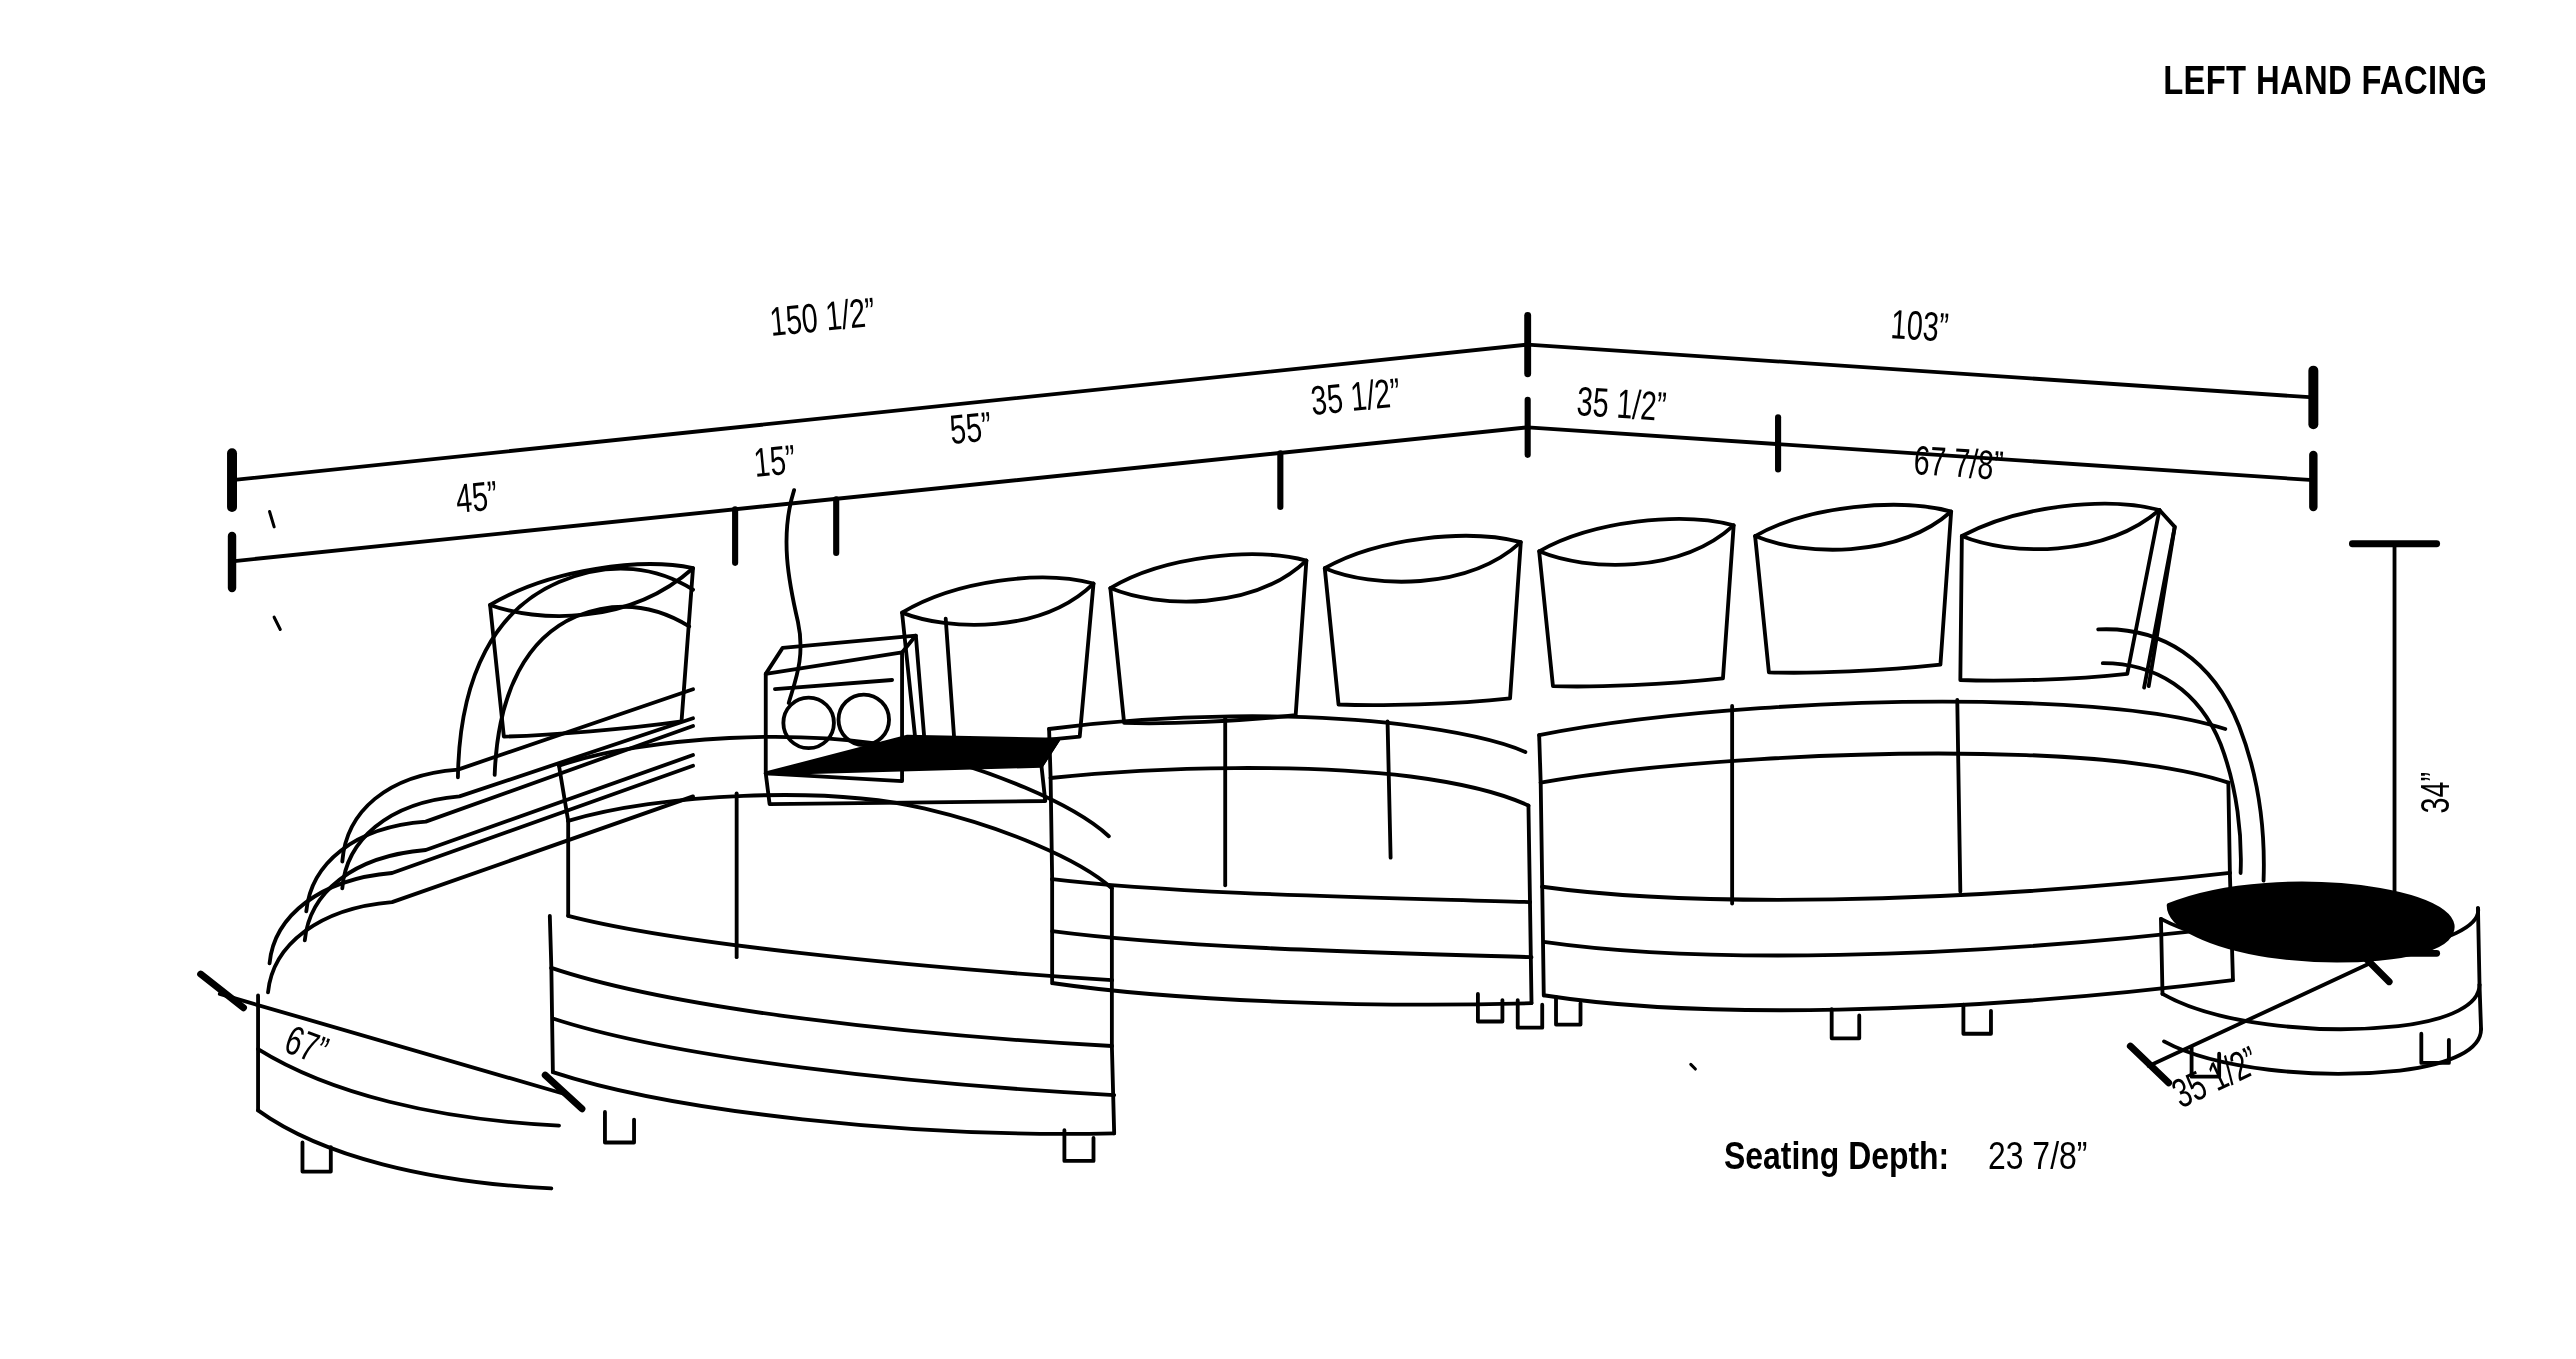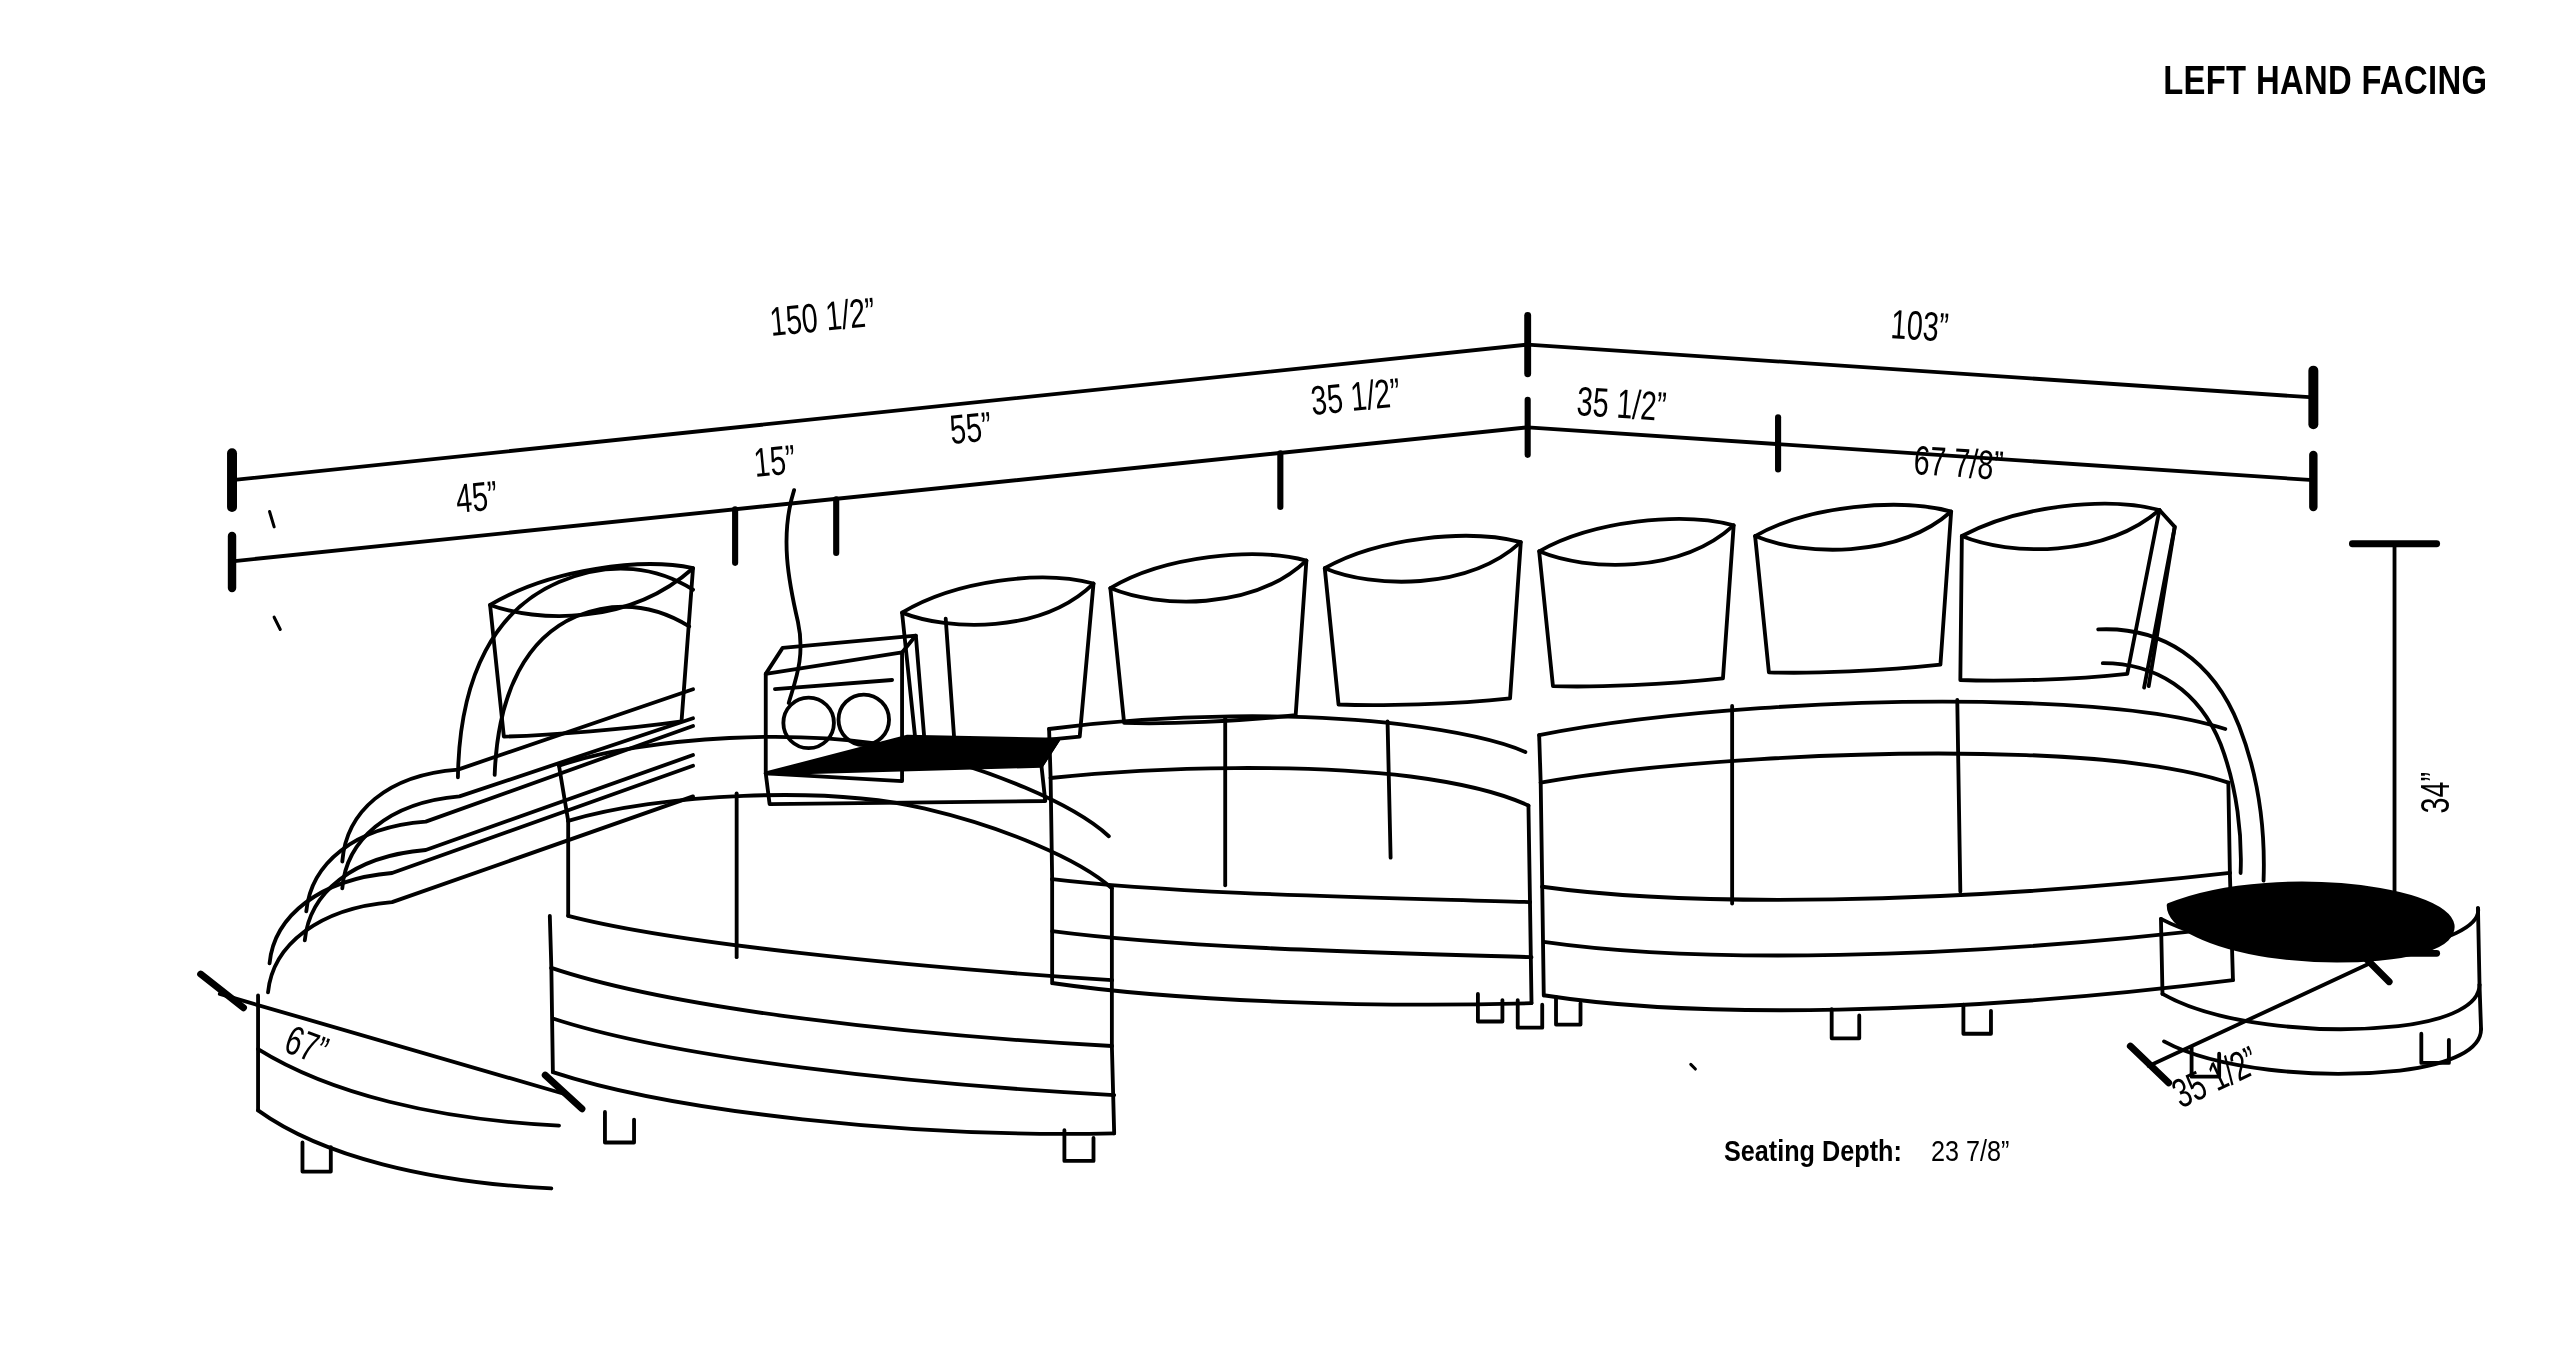--- a/index.html
+++ b/index.html
@@ -5,21 +5,21 @@
   html,body{margin:0;padding:0;background:#ffffff;}
   body{width:2576px;height:1360px;position:relative;overflow:hidden;
        font-family:"Liberation Sans",sans-serif;color:#000;}
   #stage{position:absolute;inset:0;width:2576px;height:1320px;}
 
   .ttl{position:absolute;font-weight:bold;letter-spacing:0.4px;
        font-size:40px;line-height:1;white-space:nowrap;
        transform:scaleX(.82);transform-origin:right top;}
 
   .seatblk{position:absolute;white-space:nowrap;line-height:1.22;}
-  .seatrow{font-size:30px;white-space:nowrap;}
+  .seatrow{font-size:38px;white-space:nowrap;}
   .seatrow .lab{font-weight:bold;display:inline-block;transform:scaleX(.84);
                 transform-origin:left center;}
   .seatrow .val{font-weight:400;display:inline-block;transform:scaleX(.84);
                 transform-origin:left center;margin-left:-4.6px;}
 
   .dim{position:absolute;white-space:nowrap;font-size:41px;font-weight:400;
        line-height:1;transform-origin:left center;}
   .dim span{display:inline-block;transform:scaleX(.70);transform-origin:left center;}
   svg{position:absolute;left:0;top:0;overflow:visible;}
 </style>

